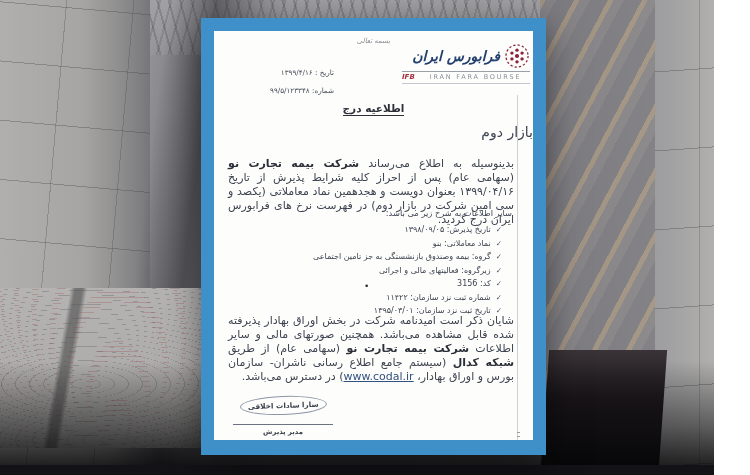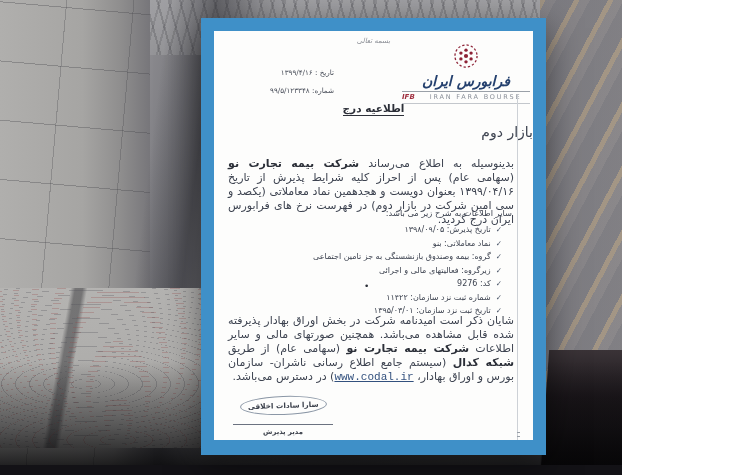--- a/index.html
+++ b/index.html
@@ -1,19 +1,19 @@
 <!DOCTYPE html>
 <html lang="fa"><head>
 <meta charset="utf-8">
 <style>
   * { margin:0; padding:0; box-sizing:border-box; }
   html,body { width:750px; height:475px; }
   body { font-family:"DejaVu Sans", sans-serif; }
 
-  .scene { position:relative; width:622px; height:475px; overflow:hidden; background:#8e8e92; }
+  .scene { position:relative; width:714px; height:475px; overflow:hidden; background:#8e8e92; }
 
   
   .bg-layer { position:absolute; }
   .bg-base { inset:0;
     background: linear-gradient(100deg,#a3a2a4 0%,#98979b 18%,#6f6f74 32%,#8e8e93 45%,#87878c 60%,#97969a 78%,#8c8b90 100%); }
   .bg-hatch-top { left:0; top:0; width:750px; height:55px; opacity:.85;
     background:
       repeating-linear-gradient(75deg, rgba(50,50,55,.25) 0 2px, transparent 2px 11px),
       repeating-linear-gradient(-75deg, rgba(50,50,55,.2) 0 2px, transparent 2px 11px),
       linear-gradient(180deg,#a4a4a7,#97979a); }
@@ -50,21 +50,21 @@
     background:#3f90c8; padding:13px 13px 15px 13px;
     box-shadow: 0 10px 32px rgba(0,0,0,.5); }
   .page { position:relative; width:100%; height:100%; background:#fdfdfc; direction:rtl;
     color:#3d4350; overflow:hidden; }
 
   .bismillah { position:absolute; top:6px; left:0; width:100%; text-align:center;
     font-size:7px; color:#8a8d94; font-style:italic; }
 
   
   .logo { position:absolute; top:12px; left:auto; right:3px; width:128px; }
-  .logo-row { display:flex; flex-direction:column; align-items:center; justify-content:flex-start; gap:4px; }
+  .logo-row { display:flex; flex-direction:row; align-items:center; justify-content:flex-start; gap:4px; }
   .emblem { width:26px; height:26px; flex:0 0 auto; }
   .logo-fa { font-size:14px; font-weight:bold; font-style:italic; color:#24406e; white-space:nowrap; letter-spacing:-0.5px; }
   .logo-divider { border-top:1px solid #9aa0a8; margin:2px 0 1px 0; }
   .logo-sub { display:flex; direction:ltr; align-items:center; gap:15px; border-bottom:1px solid #c3c7cc; padding-bottom:2px; }
   .logo-abbr { color:#a03040; font-weight:bold; font-style:italic; font-size:7px; }
   .logo-en { color:#8a8f98; font-size:6.5px; letter-spacing:1.8px; }
 
   
   .meta { position:absolute; top:33px; left:14px; width:106px; direction:rtl; text-align:right;
     font-size:7.2px; color:#4a4f5a; line-height:18px; }
@@ -81,21 +81,21 @@
   .edge-marks { position:absolute; right:12px; top:398px; width:6px; }
   .edge-marks i { display:block; width:3px; height:1px; background:#9aa0a8; margin:3px auto; }
 
   .body-par { position:absolute; left:14px; width:286px; direction:rtl;
     text-align:justify; font-size:11px; line-height:14px; color:#3d4350; }
   .p1 { top:126px; }
   .list-intro { position:absolute; top:177px; right:21px; direction:rtl;
     font-size:8.3px; color:#3d4350; }
   .p2 { top:283px; }
   .bold { font-weight:bold; color:#2b2f38; }
-  .codal-link { direction:ltr; unicode-bidi:embed; color:#33517e; text-decoration:underline;font-family:Liberation Mono, monospace; }
+  .codal-link { direction:ltr; unicode-bidi:embed; color:#33517e; text-decoration:underline; }
 
   .info-list { position:absolute; top:194px; right:31px; left:14px; list-style:none;
     direction:rtl; text-align:right; }
   .info-list li { height:13.5px; font-size:8px; color:#3d4350; white-space:nowrap; }
   .check { color:#4a5568; font-size:7.5px; margin-left:5px; }
   .stray-bullet { position:absolute; top:250px; left:150px; font-size:9px; color:#2b2f38; }
 
   
   .signature { position:absolute; left:19px; top:362px; width:100px; text-align:center; direction:rtl; }
   .sig-oval { display:inline-block; border:1px solid #8b97a6; border-radius:50%;
@@ -176,21 +176,21 @@
         <span>بدینوسیله به اطلاع می‌رساند </span><span class="bold">شرکت بیمه تجارت نو</span><span> (سهامی عام) پس از احراز کلیه شرایط پذیرش از تاریخ ۱۳۹۹/۰۴/۱۶ بعنوان دویست و هجدهمین نماد معاملاتی (یکصد و سی امین شرکت در بازار دوم) در فهرست نرخ های فرابورس ایران درج گردید.</span>
       </p>
 
       <div class="list-intro">سایر اطلاعات به شرح زیر می باشد:</div>
 
       <ul class="info-list">
         <li><span class="check">✓</span><span>تاریخ پذیرش: ۱۳۹۸/۰۹/۰۵</span></li>
         <li><span class="check">✓</span><span>نماد معاملاتی: بنو</span></li>
         <li><span class="check">✓</span><span>گروه: بیمه وصندوق بازنشستگی به جز تامین اجتماعی</span></li>
         <li><span class="check">✓</span><span>زیرگروه: فعالیتهای مالی و اجرائی</span></li>
-        <li><span class="check">✓</span><span>کد: 9276</span></li>
+        <li><span class="check">✓</span><span>کد: 3156</span></li>
         <li><span class="check">✓</span><span>شماره ثبت نزد سازمان: ۱۱۴۲۲</span></li>
         <li><span class="check">✓</span><span>تاریخ ثبت نزد سازمان: ۱۳۹۵/۰۳/۰۱</span></li>
       </ul>
       <span class="stray-bullet">•</span>
 
       <p class="body-par p2">
         <span>شایان ذکر است امیدنامه شرکت در بخش اوراق بهادار پذیرفته شده قابل مشاهده می‌باشد. همچنین صورتهای مالی و سایر اطلاعات </span><span class="bold">شرکت بیمه تجارت نو</span><span> (سهامی عام) از طریق </span><span class="bold">شبکه کدال</span><span> (سیستم جامع اطلاع رسانی ناشران- سازمان بورس و اوراق بهادار، </span><span class="codal-link">www.codal.ir</span><span>) در دسترس می‌باشد.</span>
       </p>
 
       <div class="signature">

